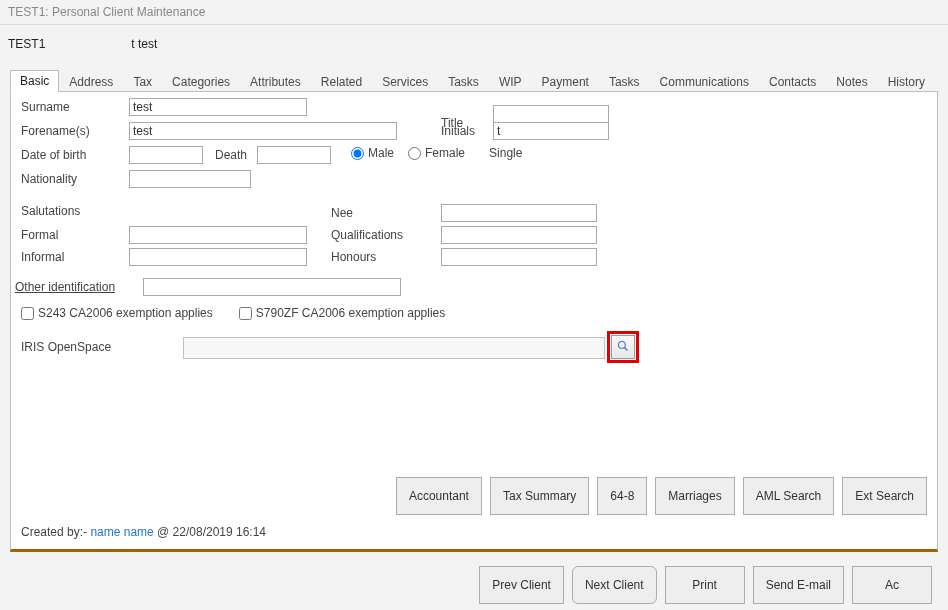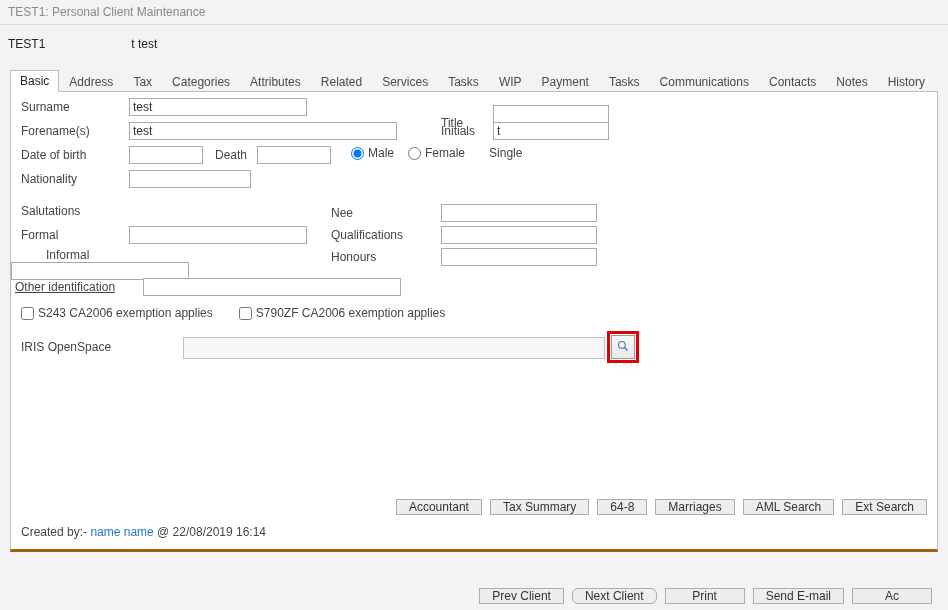--- a/index.html
+++ b/index.html
@@ -80,21 +80,21 @@
     color: #333;
     background: #fff;
     box-sizing: border-box;
   }
   input[type="radio"], input[type="checkbox"] {
     margin: 0 4px 0 0;
     vertical-align: middle;
   }
   .checkbox-wrap, .radio-wrap { display: inline-flex; align-items: center; }
   .button {
-    height: 16px;
+    height: 38px;
     background: #eee;
     border: 1px solid #adadad;
     padding: 0 12px;
     font-size: 12px;
     color: #333;
     cursor: pointer;
   }
   .panel-buttons {
     position: absolute;
     bottom: 34px;
@@ -236,21 +236,21 @@
 
     <div class="row" style="left:10px; top:134px;">
       <span class="lbl" style="width:108px;">Formal</span>
       <input type="text" style="width: 178px;" value="">
     </div>
     <div class="row" style="left:320px; top:134px;">
       <span class="lbl" style="width:110px;">Qualifications</span>
       <input type="text" style="width: 156px;" value="">
     </div>
 
-    <div class="row" style="left:0; top:156px;flex-direction:column;">
+    <div class="row" style="left:10px; top:156px;">
       <span class="lbl" style="width:108px;">Informal</span>
       <input type="text" style="width: 178px;" value="">
     </div>
     <div class="row" style="left:320px; top:156px;">
       <span class="lbl" style="width:110px;">Honours</span>
       <input type="text" style="width: 156px;" value="">
     </div>
 
     <div class="row" style="left:4px; top:186px;text-decoration:underline;">
       <span class="lbl" style="width:128px;">Other identification</span>

